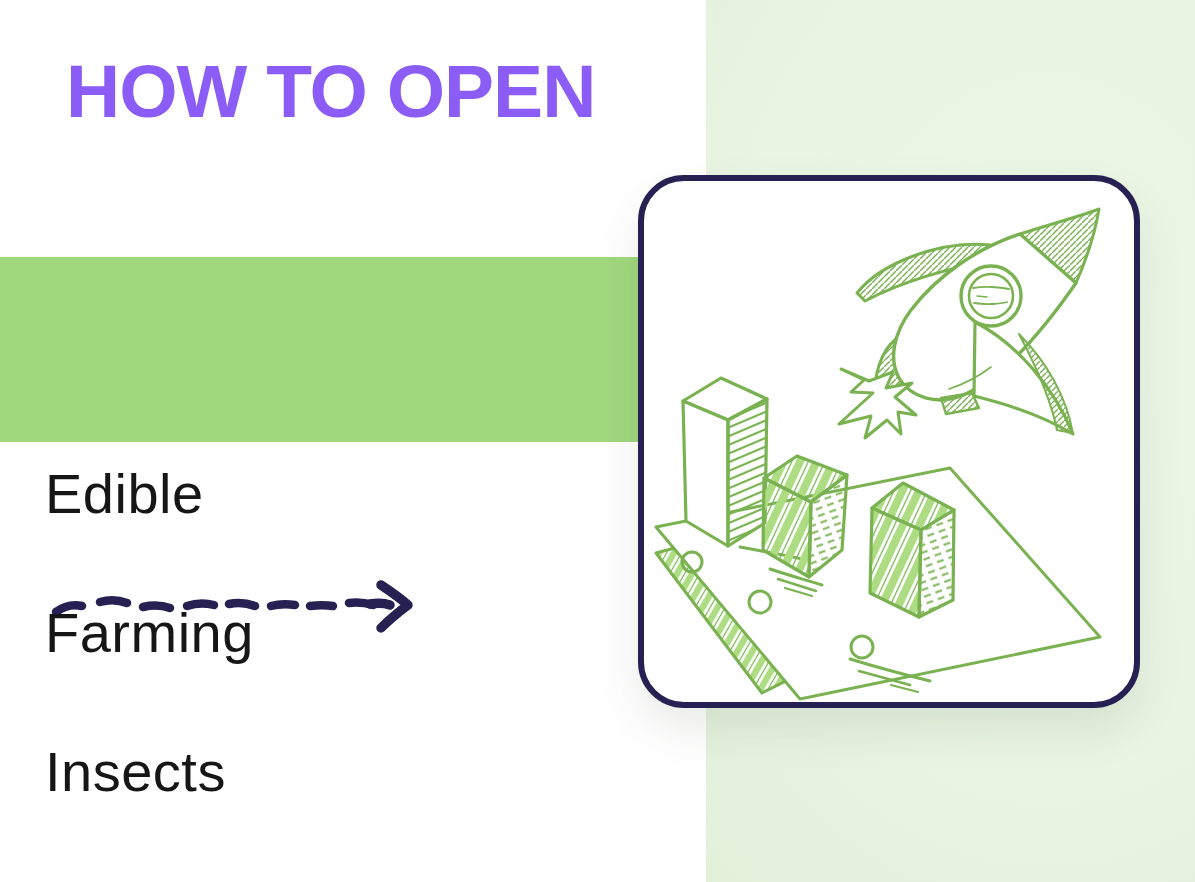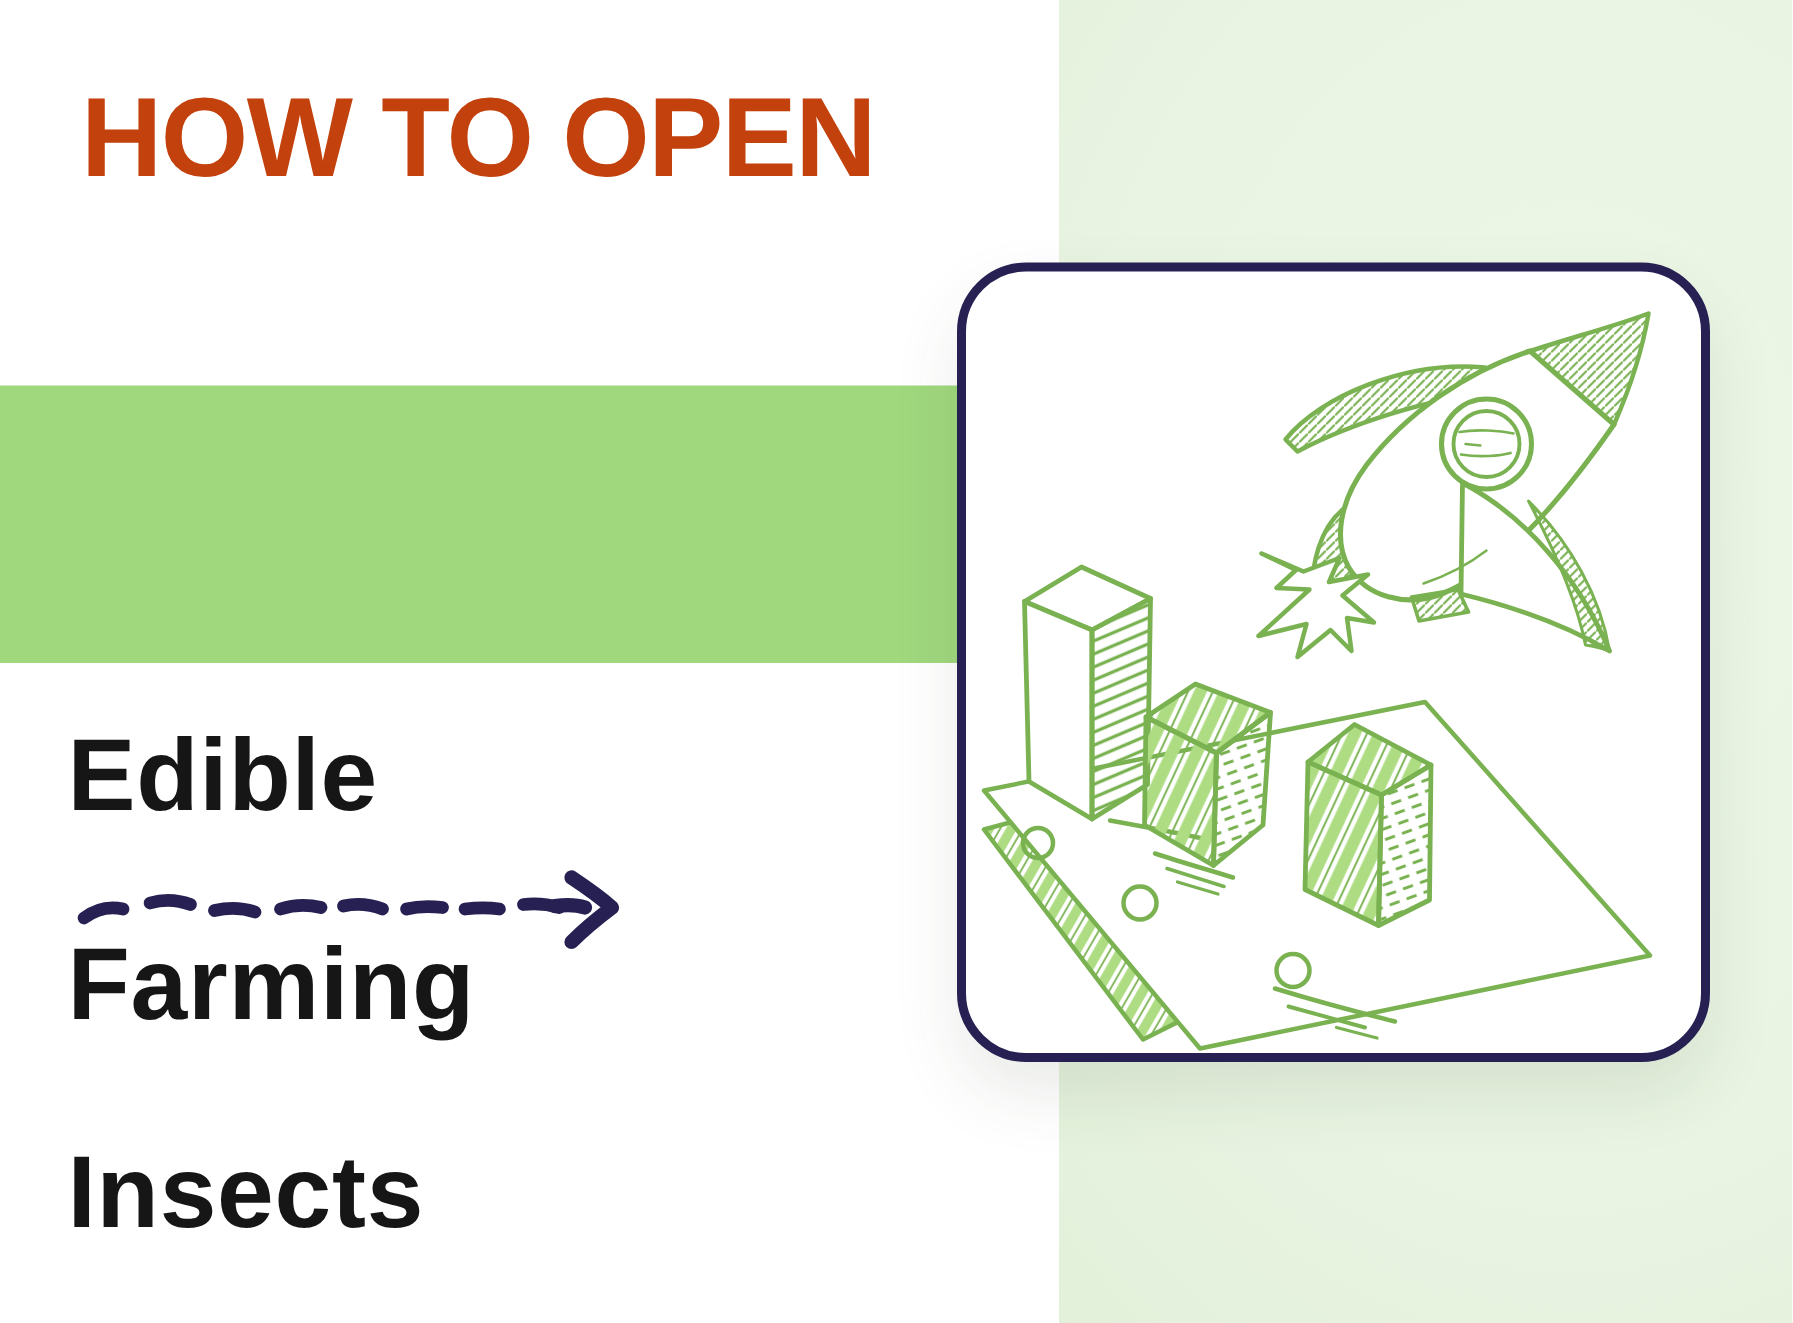--- a/index.html
+++ b/index.html
@@ -22,33 +22,33 @@
     width:641px;height:185px;
     background:#a0d87e;
   }
   .arrow-svg{
     position:absolute;
     left:40px;top:312px;
     width:380px;height:75px;
   }
   .main-title{
     position:absolute;
-    left:54px;top:46px;
+    left:66px;top:46px;
     font-size:75px;
     line-height:1.2;
     font-weight:700;
     letter-spacing:-1px;
-    color:#c2410c;
+    color:#8b5cf6;
     white-space:nowrap;
   }
   .headline{
     position:absolute;
-    left:45px;top:448px;
-    font-size:68px;
-    font-weight:700;
+    left:45px;top:424px;
+    font-size:56px;
+    font-weight:400;
     line-height:139px;
     letter-spacing:0.5px;
     color:#161616;
   }
   .headline .line{display:block;}
   .illustration-card{
     position:absolute;
     left:638px;top:175px;
     width:502px;height:533px;
     box-sizing:border-box;

